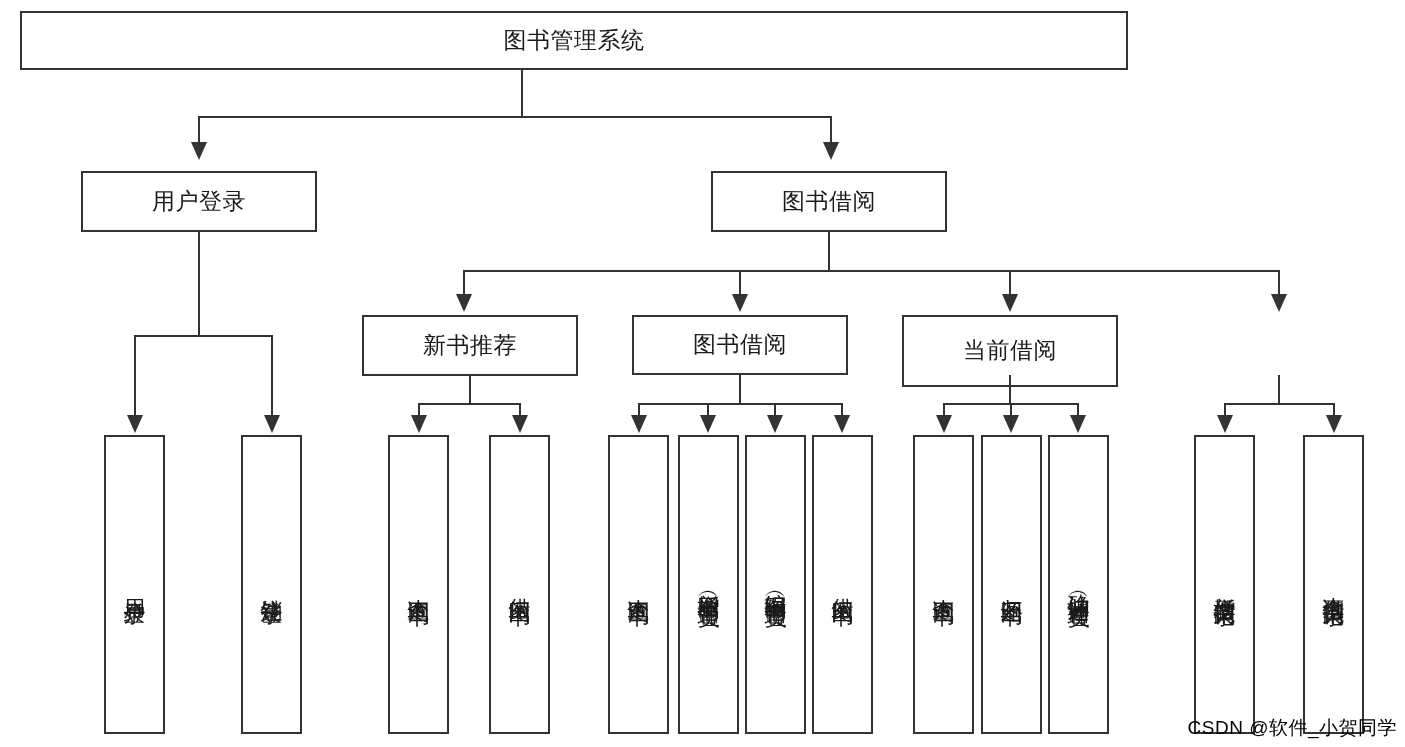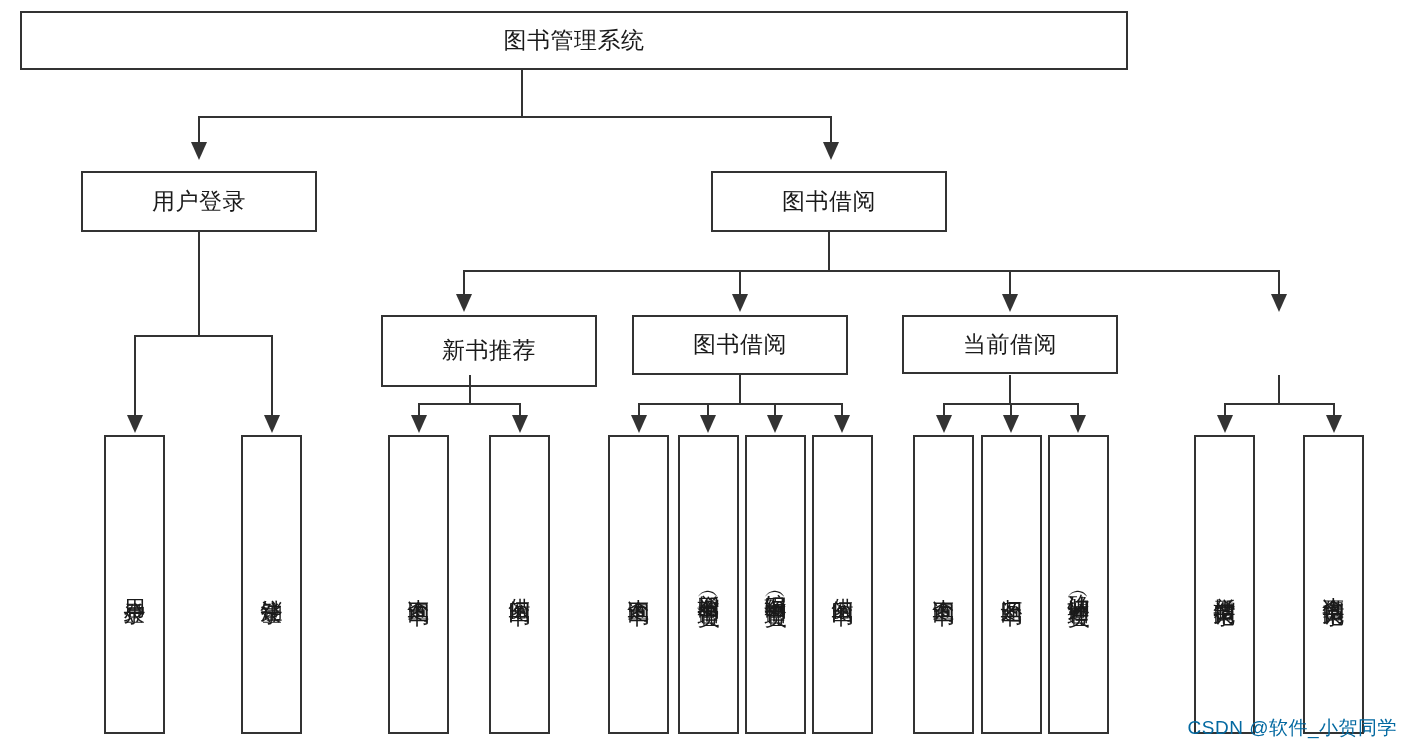--- a/index.html
+++ b/index.html
@@ -58,21 +58,21 @@
     height: 0;
     border-left: 8px solid transparent;
     border-right: 8px solid transparent;
     border-top: 18px solid #333333;
   }
   .watermark {
     position: absolute;
     right: 8px;
     bottom: 6px;
     font-size: 19px;
-    color: #0369a1;
+    color: #000000;
     white-space: nowrap;
     letter-spacing: 0.5px;
   }
 </style>
 </head>
 <body>
 
 <div id="canvas">
 
   <div class="node h" style="left:20px; top:11px; width:1108px; height:59px;">
@@ -98,27 +98,27 @@
   <div class="edge hline" style="left:463px; top:270px; width:816px;"></div>
   <div class="edge vline" style="left:463px; top:270px; height:26px;"></div>
   <div class="arrow" style="left:456px; top:294px;"></div>
   <div class="edge vline" style="left:739px; top:270px; height:26px;"></div>
   <div class="arrow" style="left:732px; top:294px;"></div>
   <div class="edge vline" style="left:1009px; top:270px; height:26px;"></div>
   <div class="arrow" style="left:1002px; top:294px;"></div>
   <div class="edge vline" style="left:1278px; top:270px; height:26px;"></div>
   <div class="arrow" style="left:1271px; top:294px;"></div>
 
-  <div class="node h" style="left:381px; top:315px; width:216px; height:72px;">
+  <div class="node h" style="left:362px; top:315px; width:216px; height:61px;">
     <span>新书推荐</span>
   </div>
   <div class="node h" style="left:632px; top:315px; width:216px; height:60px;">
     <span>图书借阅</span>
   </div>
-  <div class="node h" style="left:902px; top:315px; width:216px; height:59px;">
+  <div class="node h" style="left:902px; top:315px; width:216px; height:72px;">
     <span>当前借阅</span>
   </div>
 
   <div class="edge vline" style="left:198px; top:232px; height:104px;"></div>
   <div class="edge hline" style="left:134px; top:335px; width:138px;"></div>
   <div class="edge vline" style="left:134px; top:335px; height:82px;"></div>
   <div class="arrow" style="left:127px; top:415px;"></div>
   <div class="edge vline" style="left:271px; top:335px; height:82px;"></div>
   <div class="arrow" style="left:264px; top:415px;"></div>
 

